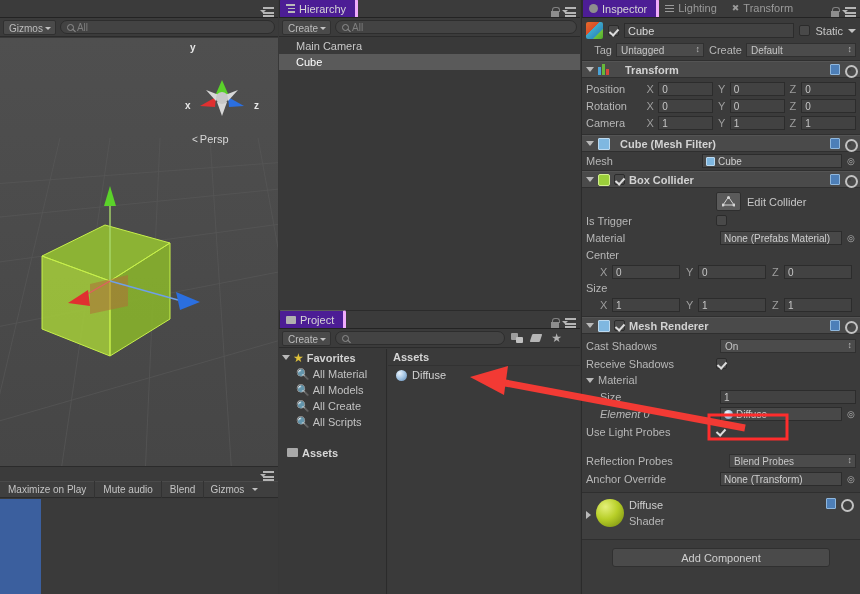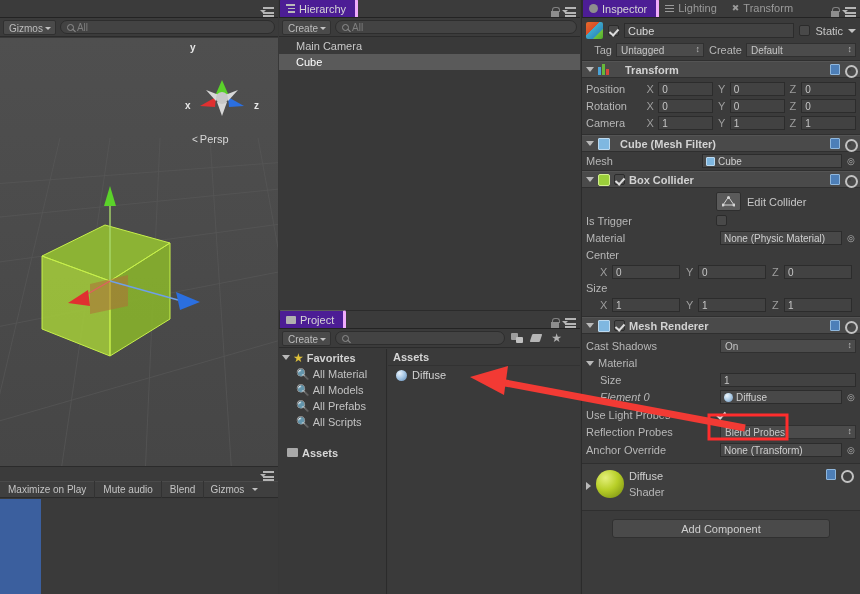--- a/index.html
+++ b/index.html
@@ -265,21 +265,21 @@
       <div class="row" style="padding-left:17px;gap:3px;height:16px;">
         <span style="color:#dcc23c;font-size:11px;line-height:11px;">🔍</span>
         <span style="color:#c2c2c2;">All Material</span>
       </div>
       <div class="row" style="padding-left:17px;gap:3px;height:16px;">
         <span style="color:#dcc23c;font-size:11px;line-height:11px;">🔍</span>
         <span style="color:#c2c2c2;">All Models</span>
       </div>
       <div class="row" style="padding-left:17px;gap:3px;height:16px;">
         <span style="color:#dcc23c;font-size:11px;line-height:11px;">🔍</span>
-        <span style="color:#c2c2c2;">All Prefabs</span>
+        <span style="color:#c2c2c2;">All Create</span>
       </div>
       <div class="row" style="padding-left:17px;gap:3px;height:16px;">
         <span style="color:#dcc23c;font-size:11px;line-height:11px;">🔍</span>
         <span style="color:#c2c2c2;">All Scripts</span>
       </div>
       <div class="row" style="padding-left:8px;gap:4px;height:17px;margin-top:14px;">
         <span style="width:11px;height:9px;background:#a9a9a9;border-radius:1px;display:inline-block;"></span>
         <span style="font-weight:bold;color:#d8d8d8;">Assets</span>
       </div>
     </div>
@@ -429,21 +429,21 @@
             </svg>
           </span>
           <span style="color:#c6c6c6;">Edit Collider</span>
         </div>
         <div class="row" style="height:17px;">
           <span style="width:130px;">Is Trigger</span>
           <span class="chk"></span>
         </div>
         <div class="row" style="height:18px;gap:4px;">
           <span style="width:130px;">Material</span>
-          <span class="objfield" style="flex:1;">None (Physic Material)</span>
+          <span class="objfield" style="flex:1;">None (Prefabs Material)</span>
           <span style="width:10px;text-align:center;color:#b0b0b0;font-size:9px;">◎</span>
         </div>
         <div class="row" style="height:16px;">
           <span>Center</span>
         </div>
         <div class="row" style="gap:2px;height:17px;padding-left:14px;">
           <span style="width:10px;color:#9d9d9d;">X</span>
           <span class="field" style="width:68px;">0</span>
           <span style="width:10px;color:#9d9d9d;margin-left:4px;">Y</span>
           <span class="field" style="width:68px;">0</span>
@@ -473,20 +473,24 @@
         <span class="helpgear">
           <span class="bookicon"></span>
           <span class="gear"></span>
         </span>
       </div>
       <div style="padding:3px 4px 4px 4px;">
         <div class="row" style="height:18px;gap:4px;">
           <span style="width:130px;">Cast Shadows</span>
           <span class="drop" style="flex:1;">On</span>
         </div>
+        <div class="row" style="height:17px;">
+          <span style="width:130px;">Receive Shadows</span>
+          <span class="chk on"></span>
+        </div>
         <div class="row" style="height:16px;gap:4px;">
           <span class="foldout"></span>
           <span>Material</span>
         </div>
         <div class="row" style="height:17px;gap:4px;padding-left:14px;">
           <span style="width:116px;">Size</span>
           <span class="field" style="flex:1;">1</span>
         </div>
         <div class="row" style="height:18px;gap:4px;padding-left:14px;position:relative;">
           <span style="width:116px;font-style:italic;">Element 0</span>
@@ -494,21 +498,21 @@
             <span style="width:9px;height:9px;border-radius:50%;display:inline-block;
                          background:radial-gradient(circle at 33% 30%, #eef6fc 0%, #b3d0e8 45%, #6b93bd 100%);"></span>
             <span>Diffuse</span>
           </span>
           <span style="width:10px;text-align:center;color:#b0b0b0;font-size:9px;">◎</span>
         </div>
         <div class="row" style="height:17px;">
           <span style="width:130px;">Use Light Probes</span>
           <span class="chk on" style="background:transparent;border:none;"></span>
         </div>
-        <div class="row" style="height:18px;gap:4px;">
+        <div class="row" style="height:18px;gap:13px;margin-top:12px;">
           <span style="width:130px;">Reflection Probes</span>
           <span class="drop" style="flex:1;">Blend Probes</span>
         </div>
         <div class="row" style="height:18px;gap:4px;">
           <span style="width:130px;">Anchor Override</span>
           <span class="objfield" style="flex:1;">None (Transform)</span>
           <span style="width:10px;text-align:center;color:#b0b0b0;font-size:9px;">◎</span>
         </div>
       </div>
     </div>

